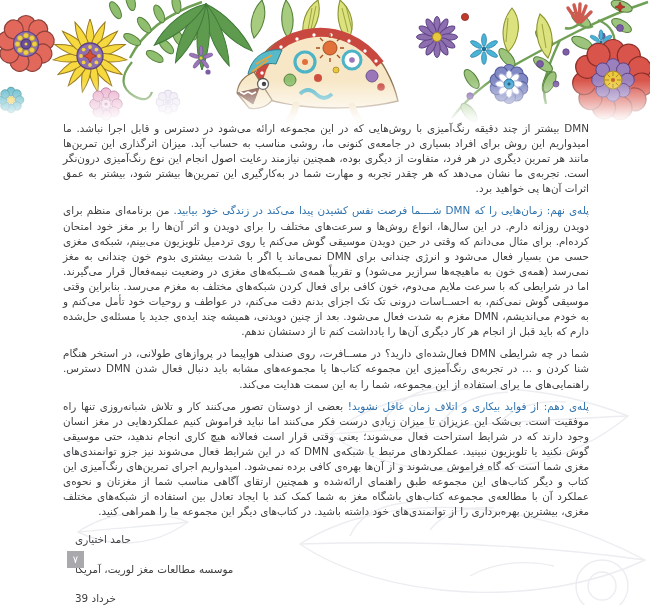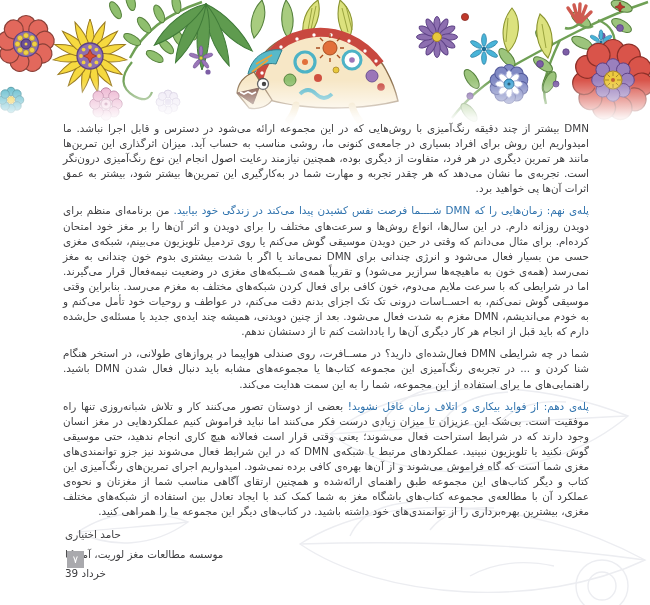--- a/index.html
+++ b/index.html
@@ -11,21 +11,21 @@
   .artwork{position:absolute;top:0;left:0;z-index:1;}
   .watermark{position:absolute;top:372px;left:0;z-index:0;}
   .content{
     position:absolute;top:121px;right:61px;left:63px;z-index:2;
     direction:rtl;text-align:justify;
     font-size:10.4px;line-height:15.1px;color:#3e3e40;
   }
   .para{margin:0 0 7px 0;}
   .lead{font-weight:normal;color:#2e72ad;}
   .signature{direction:rtl;text-align:left;margin-top:4px;line-height:17.5px;color:#3e3e40;}
-  .signature p{margin:2px;}
+  .signature p{margin:12px;}
   .page-badge{
     position:absolute;left:67px;top:551px;width:17px;height:17px;z-index:3;
     background:#a9a9ad;color:#ffffff;font-size:10px;line-height:17px;text-align:center;
   }
 </style>
 </head>
 <body>
 
 <div>
 
@@ -406,21 +406,21 @@
     </g>
 
     <rect x="0" y="80" width="650" height="52" fill="url(#fadeW)"></rect>
   </svg>
 
   <main class="content">
     <p class="para">DMN بیشتر از چند دقیقه رنگ‌آمیزی با روش‌هایی که در این مجموعه ارائه می‌شود در دسترس و قابل اجرا نباشد. ما امیدواریم این روش برای افراد بسیاری در جامعه‌ی کنونی ما، روشی مناسب به حساب آید. میزان اثرگذاری این تمرین‌ها مانند هر تمرین دیگری در هر فرد، متفاوت از دیگری بوده، همچنین نیازمند رعایت اصول انجام این نوع رنگ‌آمیزی درون‌نگر است. تجربه‌ی ما نشان می‌دهد که هر چقدر تجربه و مهارت شما در به‌کارگیری این تمرین‌ها بیشتر شود، بیشتر به عمق اثرات آن‌ها پی خواهید برد.</p>
 
     <p class="para"><span class="lead">پله‌ی نهم: زمان‌هایی را که DMN شــــما فرصت نفس کشیدن پیدا می‌کند در زندگی خود بیابید.</span><span> من برنامه‌ای منظم برای دویدن روزانه دارم. در این سال‌ها، انواع روش‌ها و سرعت‌های مختلف را برای دویدن و اثر آن‌ها را بر مغز خود امتحان کرده‌ام. برای مثال می‌دانم که وقتی در حین دویدن موسیقی گوش می‌کنم یا روی تردمیل تلویزیون می‌بینم، شبکه‌ی مغزی حسی من بسیار فعال می‌شود و انرژی چندانی برای DMN نمی‌ماند یا اگر با شدت بیشتری بدوم خون چندانی به مغز نمی‌رسد (همه‌ی خون به ماهیچه‌ها سرازیر می‌شود) و تقریباً همه‌ی شــبکه‌های مغزی در وضعیت نیمه‌فعال قرار می‌گیرند. اما در شرایطی که با سرعت ملایم می‌دوم، خون کافی برای فعال کردن شبکه‌های مختلف به مغزم می‌رسد. بنابراین وقتی موسیقی گوش نمی‌کنم، به احســاسات درونی تک تک اجزای بدنم دقت می‌کنم، در عواطف و روحیات خود تأمل می‌کنم و به خودم می‌اندیشم، DMN مغزم به شدت فعال می‌شود. بعد از چنین دویدنی، همیشه چند ایده‌ی جدید یا مسئله‌ی حل‌شده دارم که باید قبل از انجام هر کار دیگری آن‌ها را یادداشت کنم تا از دستشان ندهم.</span></p>
 
-    <p class="para">شما در چه شرایطی DMN فعال‌شده‌ای دارید؟ در مســافرت، روی صندلی هواپیما در پروازهای طولانی، در استخر هنگام شنا کردن و ... در تجربه‌ی رنگ‌آمیزی این مجموعه کتاب‌ها یا مجموعه‌های مشابه باید دنبال فعال شدن DMN باشید. راهنمایی‌های ما برای استفاده از این مجموعه، شما را به این سمت هدایت می‌کند.</p>
+    <p class="para">شما در چه شرایطی DMN فعال‌شده‌ای دارید؟ در مســافرت، روی صندلی هواپیما در پروازهای طولانی، در استخر هنگام شنا کردن و ... در تجربه‌ی رنگ‌آمیزی این مجموعه کتاب‌ها یا مجموعه‌های مشابه باید دنبال فعال شدن DMN دسترس. راهنمایی‌های ما برای استفاده از این مجموعه، شما را به این سمت هدایت می‌کند.</p>
 
     <p class="para"><span class="lead">پله‌ی دهم: از فواید بیکاری و اتلاف زمان غافل نشوید!</span><span> بعضی از دوستان تصور می‌کنند کار و تلاش شبانه‌روزی تنها راه موفقیت است. بی‌شک این عزیزان تا میزان زیادی درست فکر می‌کنند اما نباید فراموش کنیم عملکردهایی در مغز انسان وجود دارند که در شرایط استراحت فعال می‌شوند؛ یعنی وقتی قرار است فعالانه هیچ کاری انجام ندهید، حتی موسیقی گوش نکنید یا تلویزیون نبینید. عملکردهای مرتبط با شبکه‌ی DMN که در این شرایط فعال می‌شوند نیز جزو توانمندی‌های مغزی شما است که گاه فراموش می‌شوند و از آن‌ها بهره‌ی کافی برده نمی‌شود. امیدواریم اجرای تمرین‌های رنگ‌آمیزی این کتاب و دیگر کتاب‌های این مجموعه طبق راهنمای ارائه‌شده و همچنین ارتقای آگاهی مناسب شما از مغزتان و نحوه‌ی عملکرد آن با مطالعه‌ی مجموعه کتاب‌های باشگاه مغز به شما کمک کند با ایجاد تعادل بین استفاده از شبکه‌های مختلف مغزی، بیشترین بهره‌برداری را از توانمندی‌های خود داشته باشید. در کتاب‌های دیگر این مجموعه ما را همراهی کنید.</span></p>
 
     <div class="signature">
       <p>حامد اختیاری</p>
       <p>موسسه مطالعات مغز لوریت، آمریکا</p>
       <p>خرداد 39</p>
     </div>
   </main>
 

